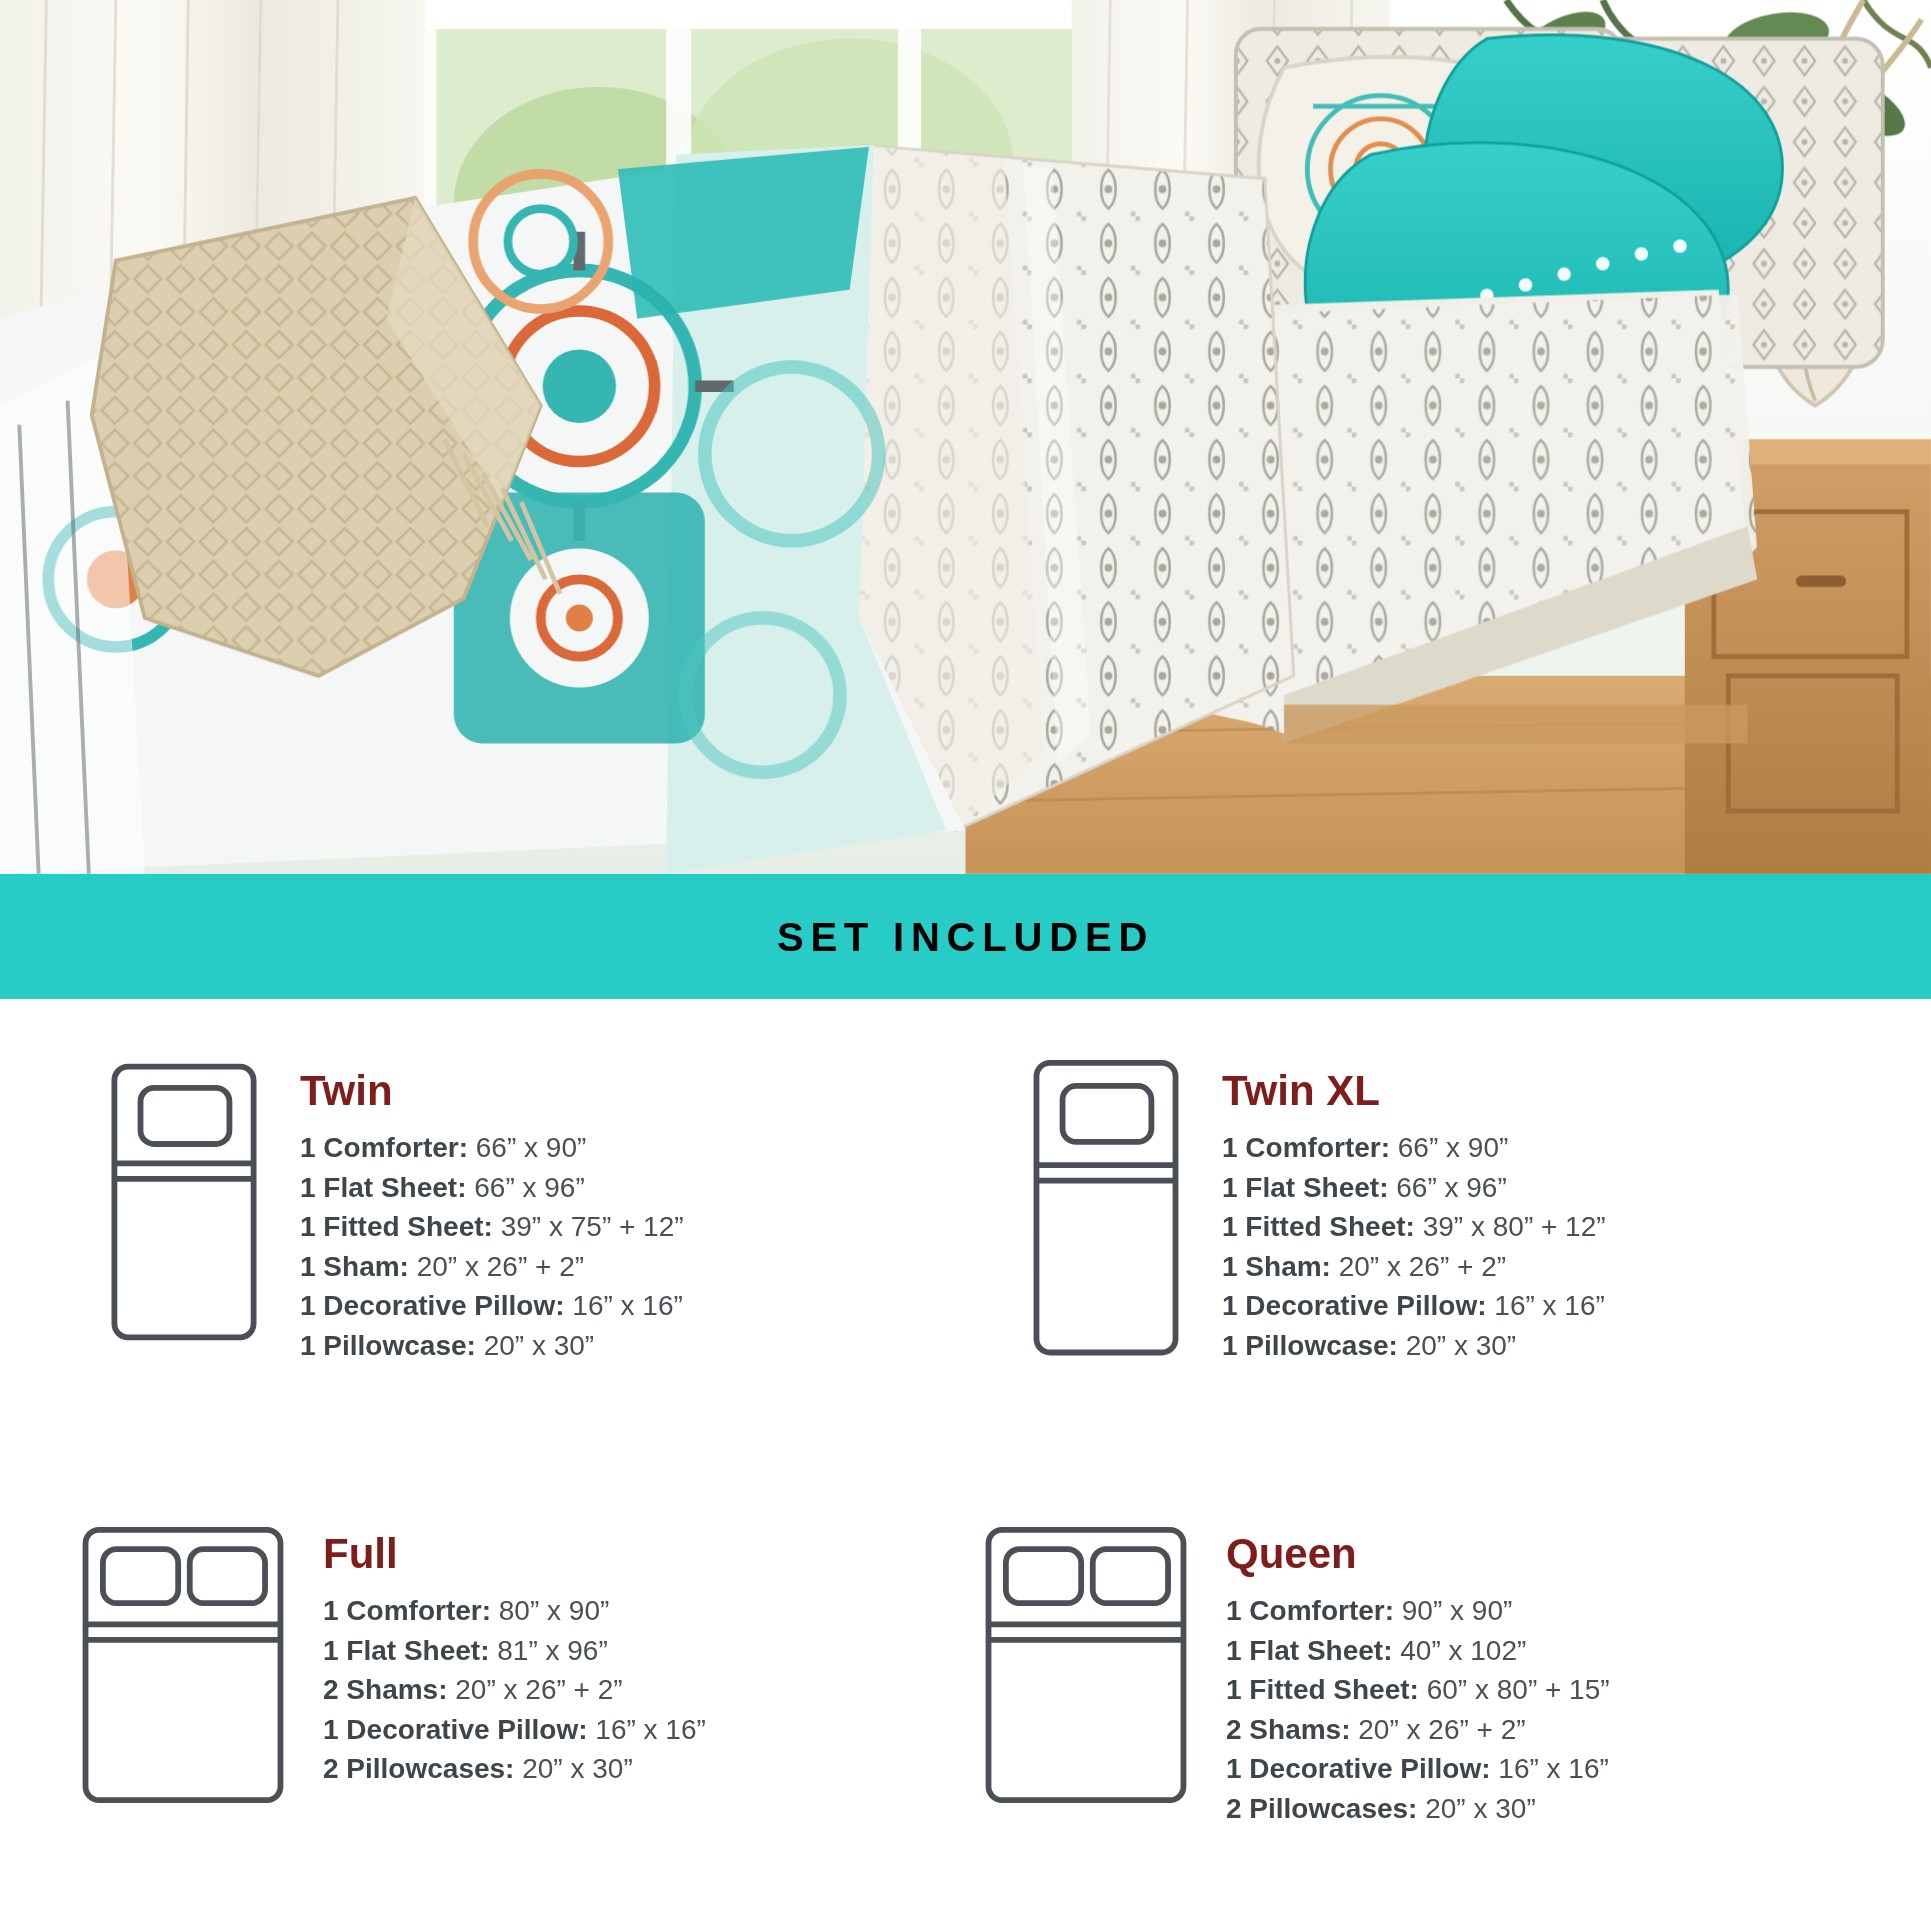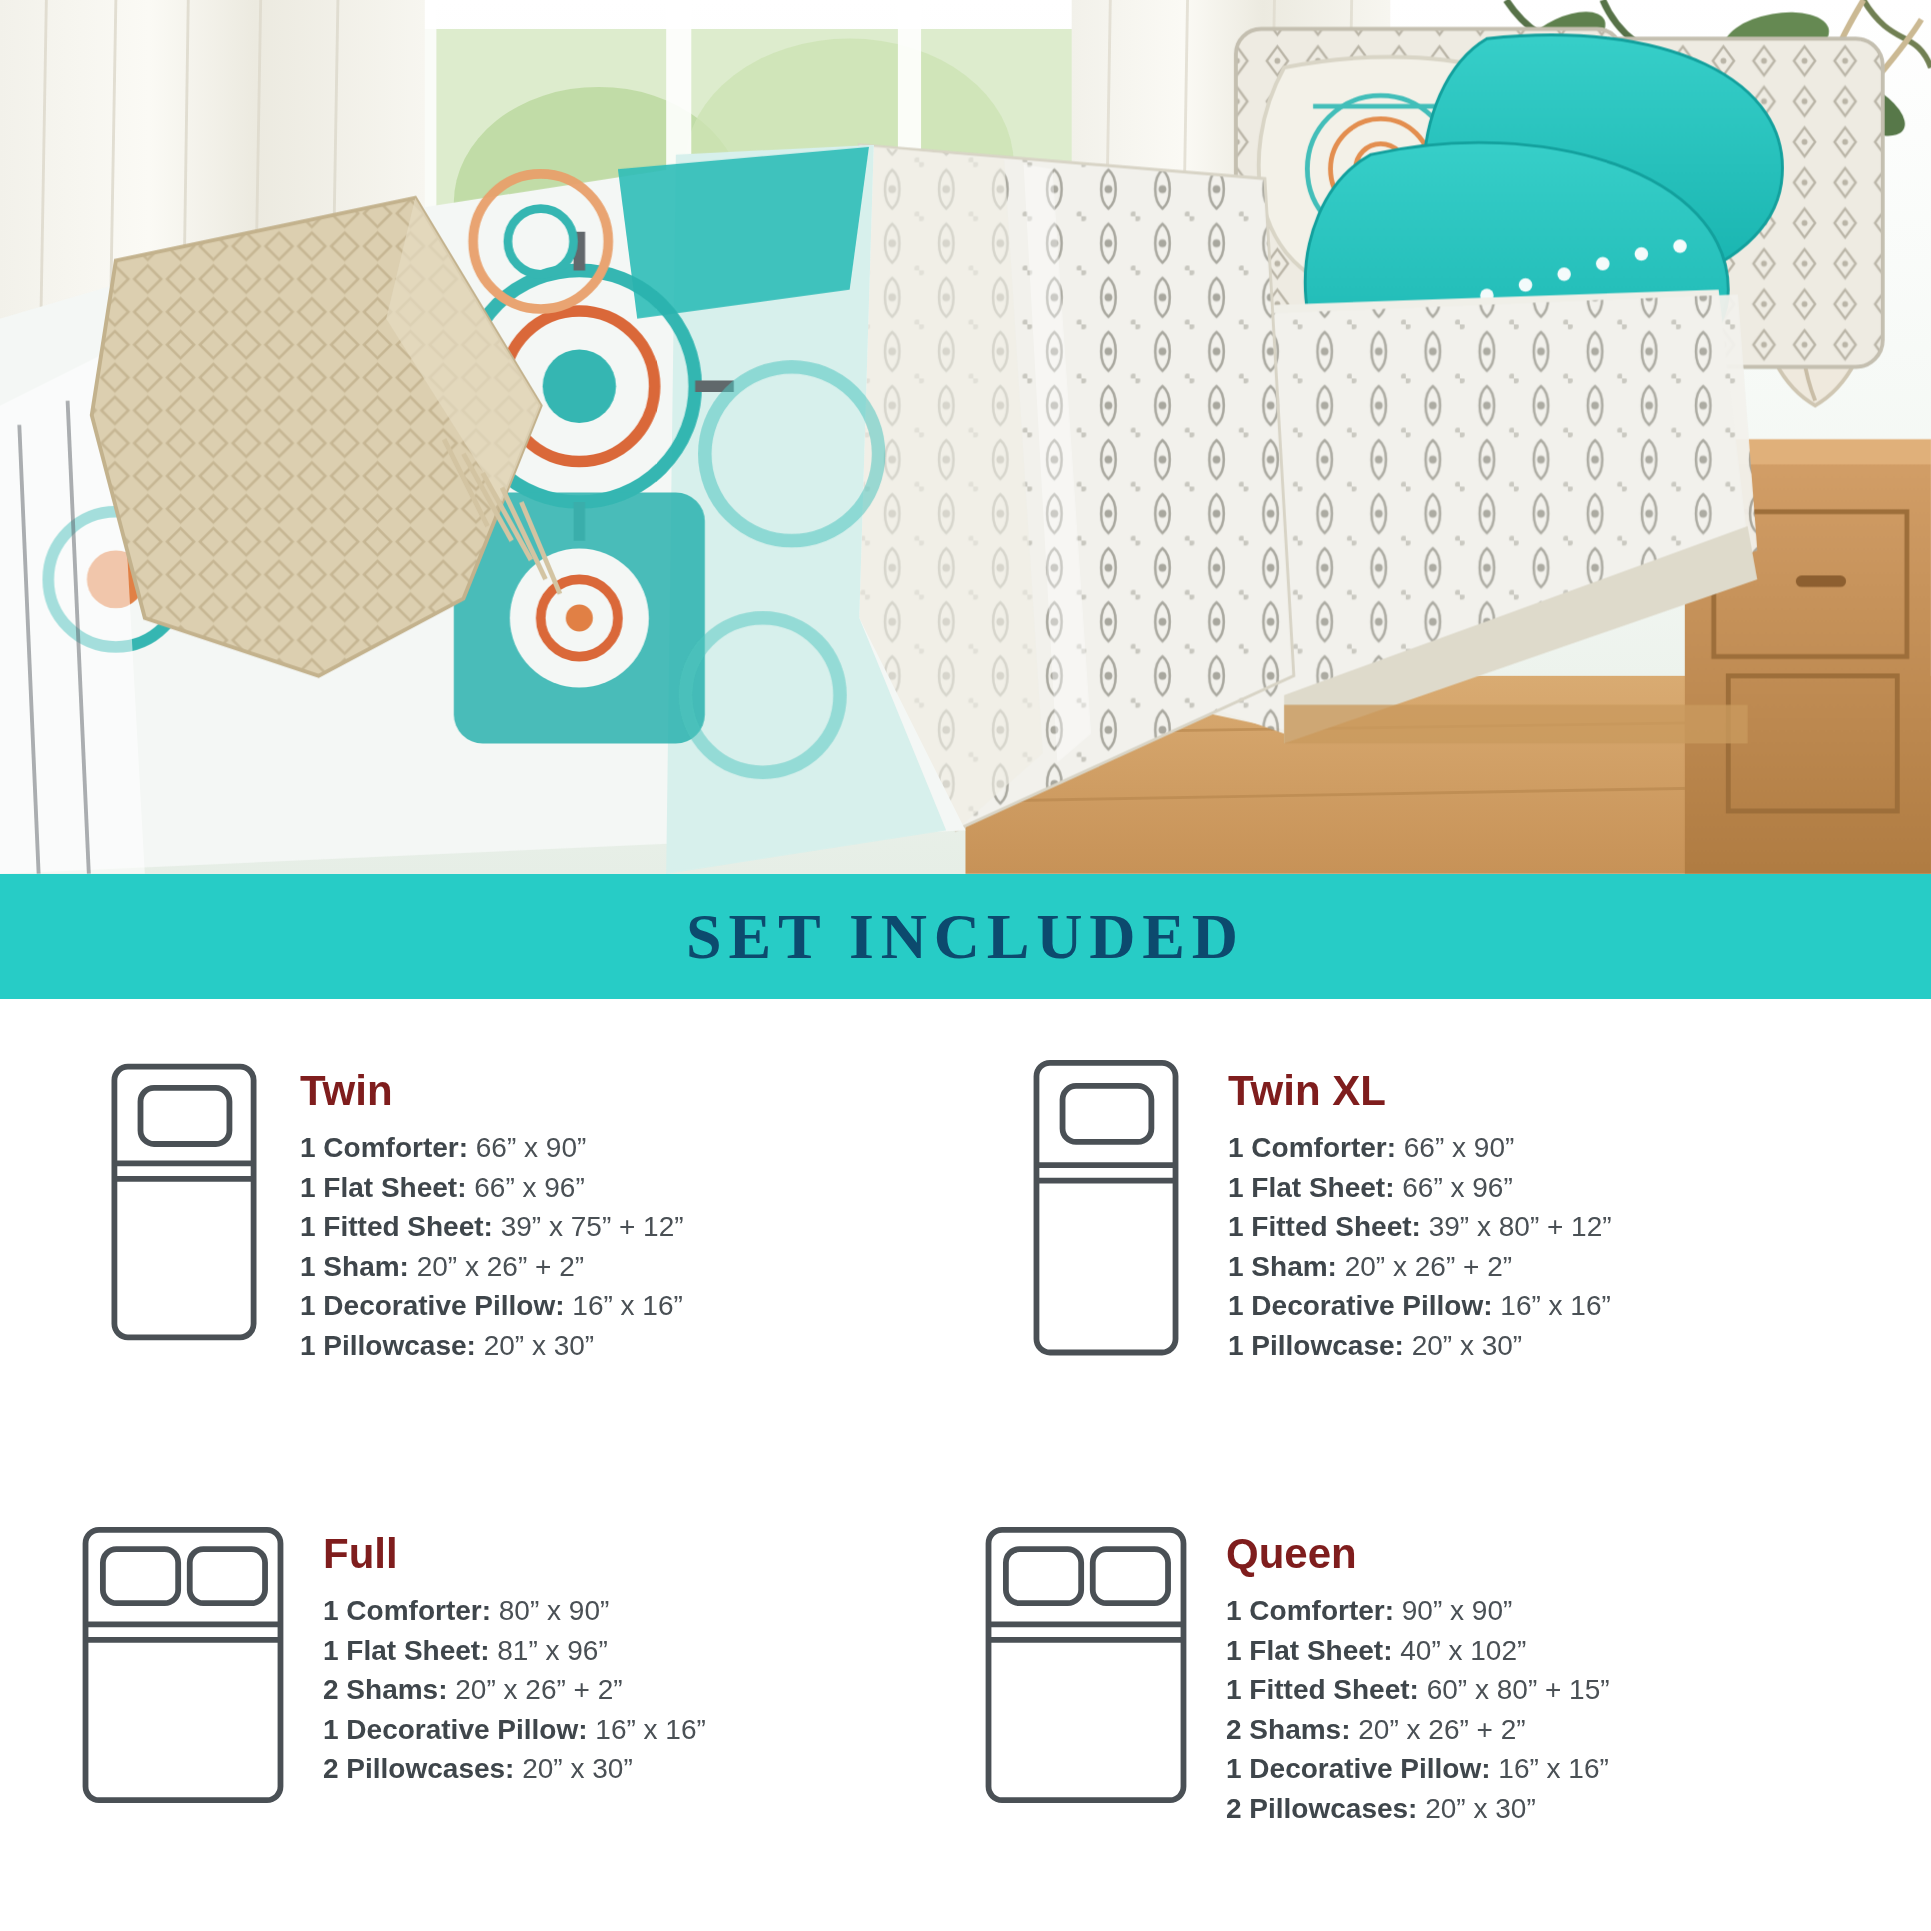--- a/index.html
+++ b/index.html
@@ -36,45 +36,45 @@
     top: 874px;
     left: 0;
     width: 1931px;
     height: 126px;
     background: #27ccc6;
     display: flex;
     align-items: center;
     justify-content: center;
   }
   .banner-text {
-    color: #0c4a6e;
-    font-size: 64px;
+    color: #000000;
+    font-size: 40px;
     font-weight: bold;
     letter-spacing: 6.8px;
-    font-family: Liberation Serif, serif;
+    font-family: Liberation Sans, sans-serif;
   }
 
   
   .specs {
     position: absolute;
     top: 999px;
     left: 0;
     width: 1931px;
     height: 932px;
     background: #ffffff;
   }
 
   .spec-cell {
     position: absolute;
     display: flex;
     align-items: flex-start;
   }
 
   .cell-tl { left: 97px;  top: 58px;  }
-  .cell-tr { left: 1019px; top: 58px; gap: 6px;  }
+  .cell-tr { left: 1019px; top: 58px;  }
   .cell-bl { left: 72px;   top: 521px; }
   .cell-br { left: 975px; top: 521px; }
 
   .bed-icon { flex: 0 0 auto; }
   .spec-body { margin-left: 29px; padding-top: 9.7px; }
 
   .spec-title {
     font-size: 42px;
     font-weight: bold;
     color: #7f1d1d;

